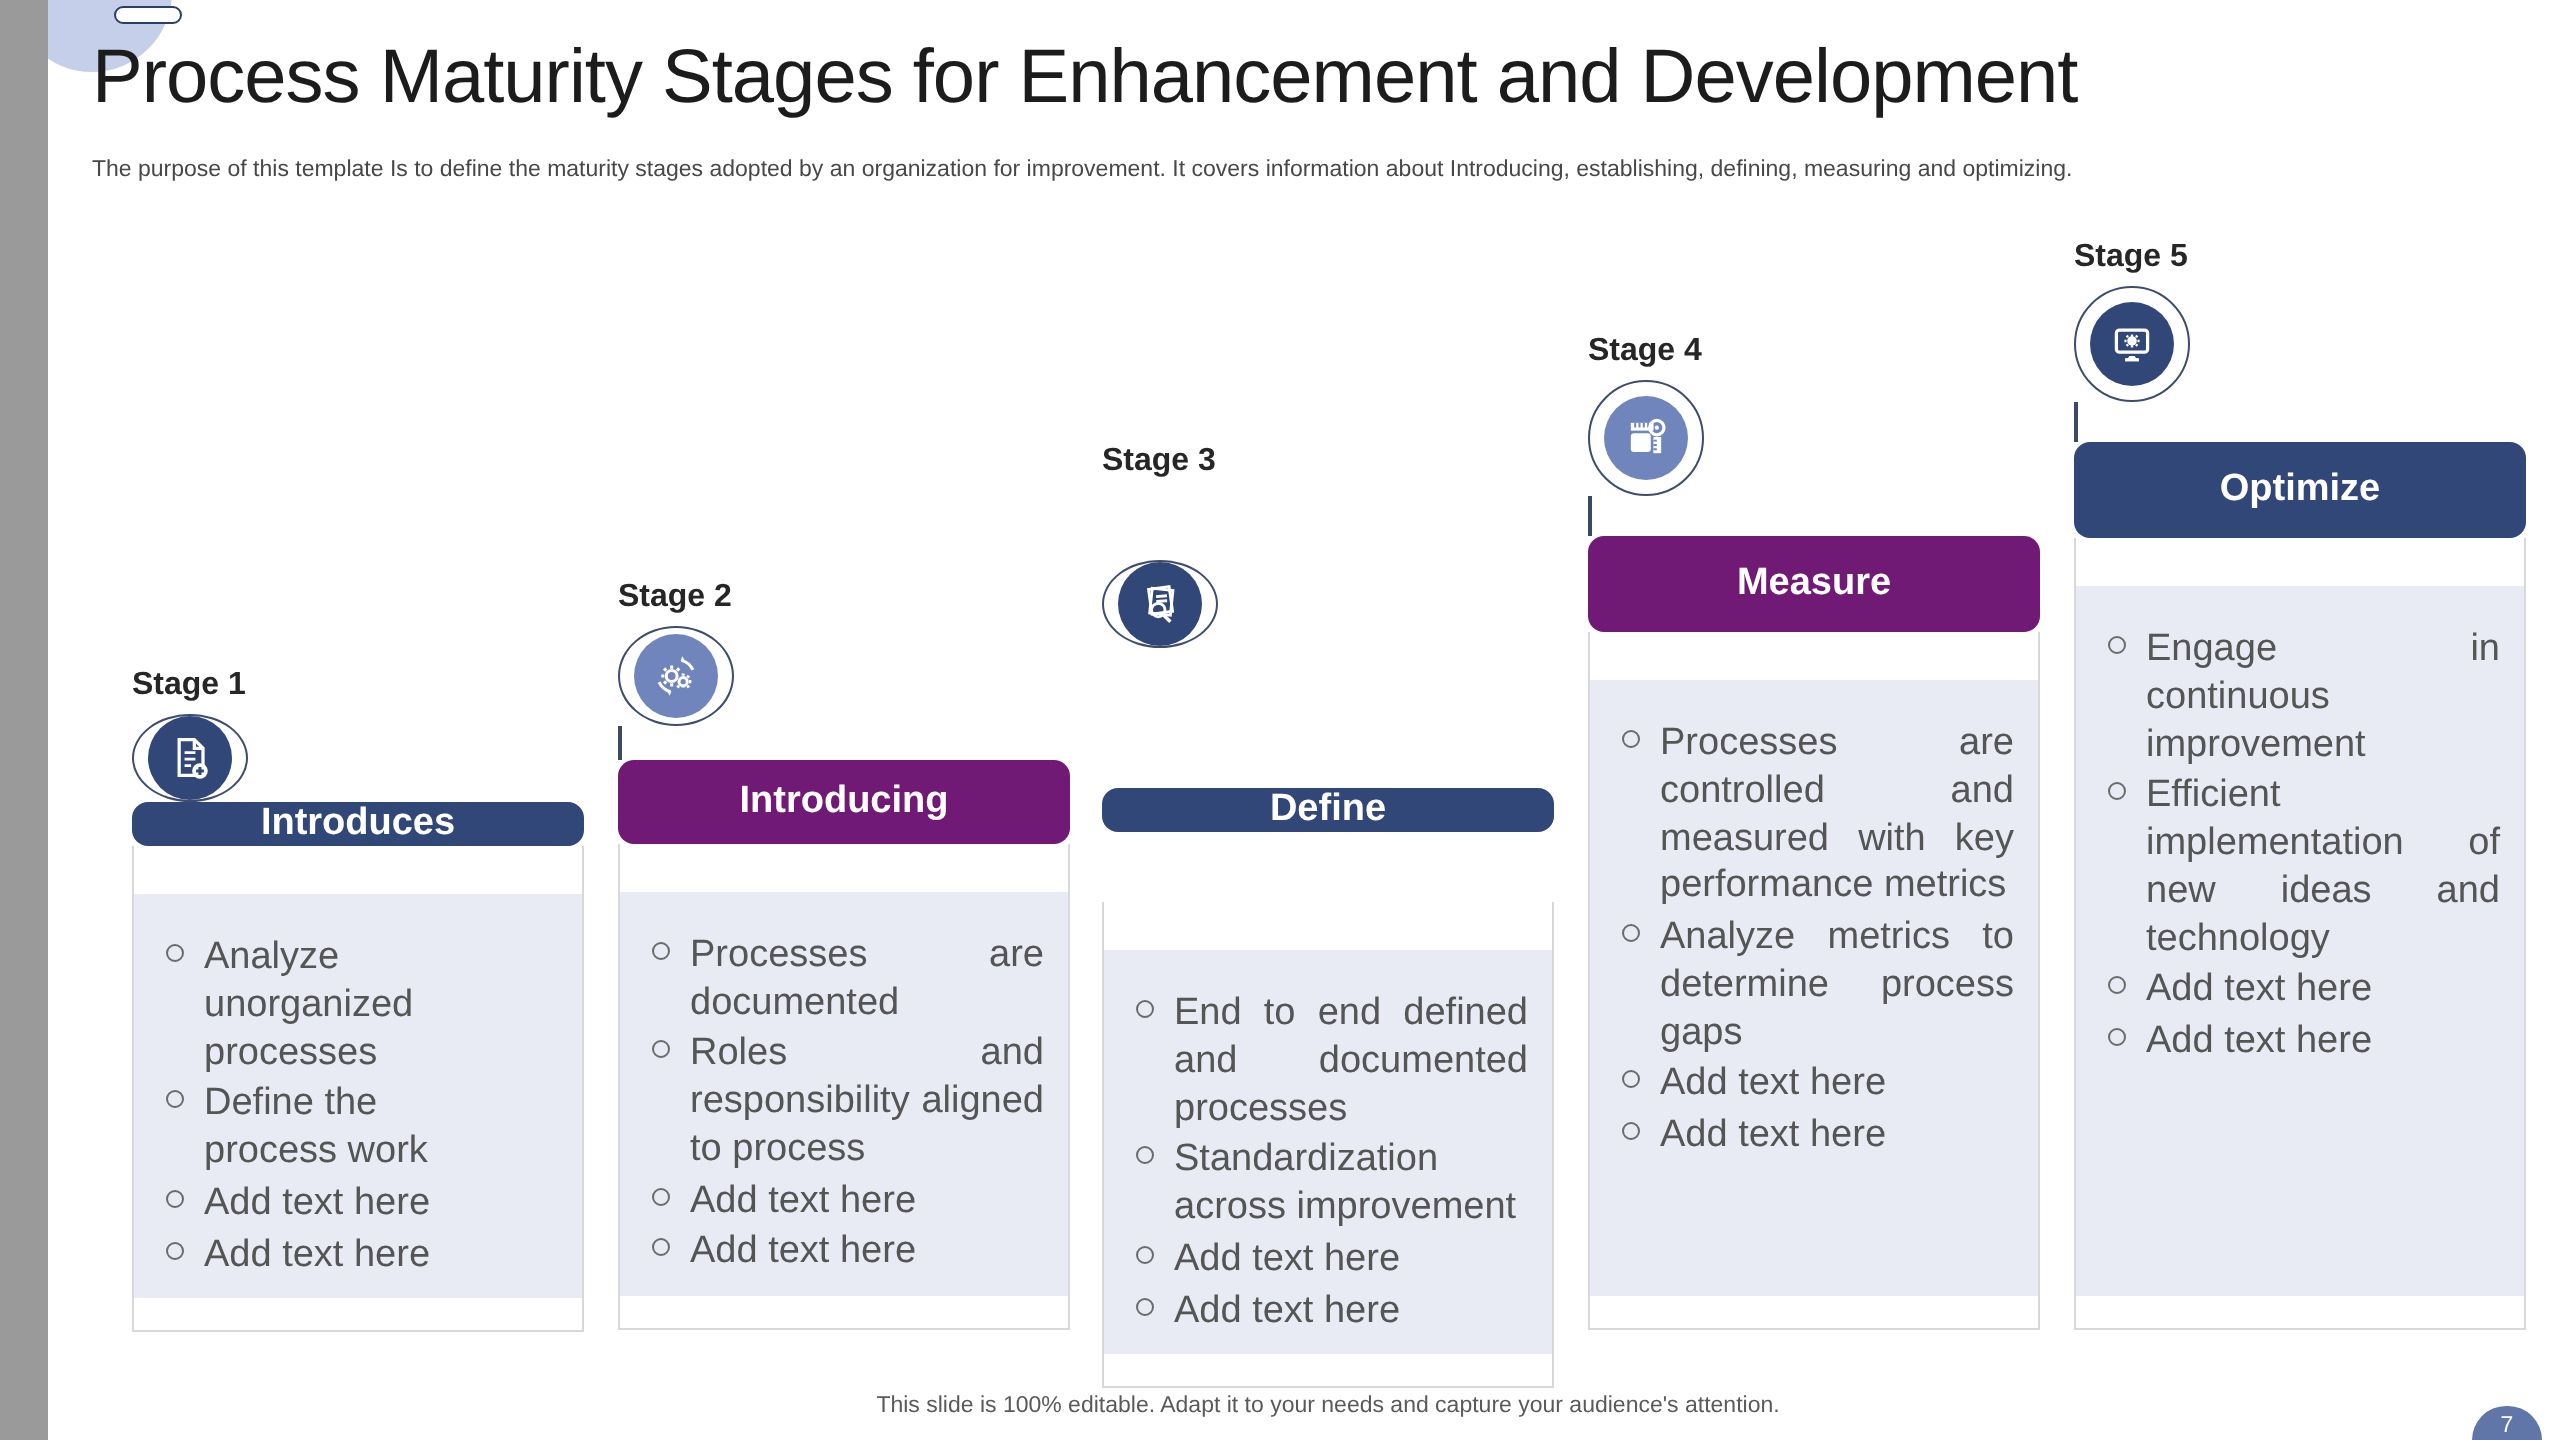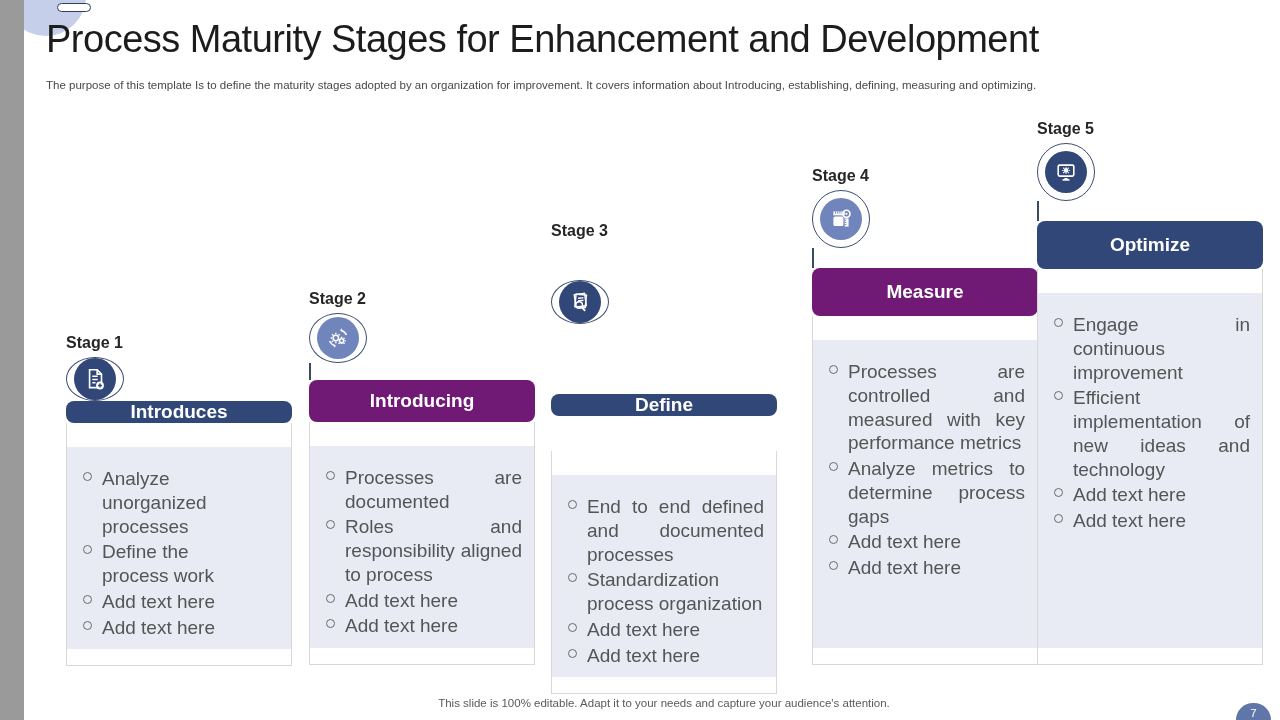--- a/index.html
+++ b/index.html
@@ -16,21 +16,21 @@
   .title{position:absolute;left:22px;top:18px;font-size:38px;color:#1c1c1c;
     letter-spacing:-0.5px;white-space:nowrap;}
   .subtitle{position:absolute;left:22px;top:79px;font-size:11.5px;color:#484848;
     white-space:nowrap;}
   
   .stage-col{position:absolute;width:226px;display:flex;flex-direction:column;
     }
   .col-1{left:42px;top:333px;height:332px;}
   .col-2{left:285px;top:289px;height:376px;}
   .col-3{left:527px;top:221px;height:444px;gap:35px;}
-  .col-4{left:788px;top:166px;height:499px;}
+  .col-4{left:770px;top:166px;height:499px;}
   .col-5{left:1013px;top:119px;height:546px;}
   .stage-label{font-size:16px;font-weight:bold;color:#262626;line-height:20px;
     margin-bottom:4px;}
   .icon-outer{width:56px;height:56px;border-radius:50%;background:#fff;
     border:1.5px solid #3e4c6f;display:flex;align-items:center;justify-content:center;
     box-sizing:content-box;}
   .icon-inner{width:42px;height:42px;border-radius:50%;display:flex;
     align-items:center;justify-content:center;}
   .dark .icon-inner{background:#314777;}
   .light .icon-inner{background:#7185bd;}
@@ -180,21 +180,21 @@
     <div class="stage-box">
       <div class="box-spacer-top"></div>
       <div class="stage-panel">
         <ul class="bullets">
           <li class="bullet">
               <span class="bullet-marker"></span>
               <span class="bullet-text">End to end defined and documented processes</span>
             </li>
           <li class="bullet">
               <span class="bullet-marker"></span>
-              <span class="bullet-text">Standardization process organization</span>
+              <span class="bullet-text">Standardization across improvement</span>
             </li>
           <li class="bullet">
               <span class="bullet-marker"></span>
               <span class="bullet-text">Add text here</span>
             </li>
           <li class="bullet">
               <span class="bullet-marker"></span>
               <span class="bullet-text">Add text here</span>
             </li>
         </ul>

